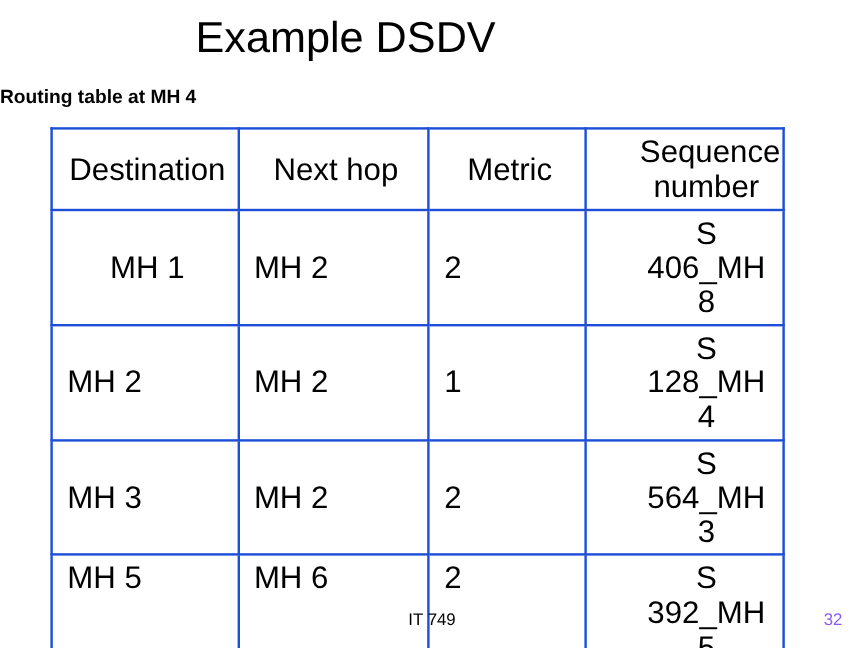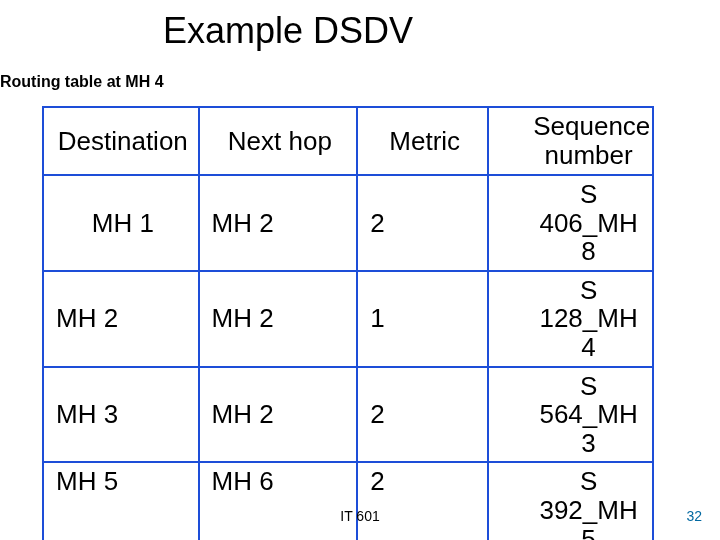--- a/index.html
+++ b/index.html
@@ -77,21 +77,21 @@
     top: 508px;
     text-align: center;
     font-size: 14px;
     color: #000000;
   }
   .footer-right {
     position: absolute;
     right: 18px;
     top: 508px;
     font-size: 14px;
-    color: #0369a1;
+    color: #8b5cf6;
   }
 </style>
 </head>
 <body>
 
 <div class="slide">
 
   <div class="title">Example DSDV</div>
   <div class="subtitle">Routing table at MH 4</div>
 
@@ -127,16 +127,16 @@
         <tr class="last">
           <td class="col0">MH 5</td>
           <td class="col1">MH 6</td>
           <td class="col2">2</td>
           <td class="col3">S 392_MH 5</td>
         </tr>
       </tbody>
     </table>
   </div>
 
-  <div class="footer-center">IT 601</div>
+  <div class="footer-center">IT 749</div>
   <div class="footer-right">32</div>
 
 </div>
 
 </body></html>

